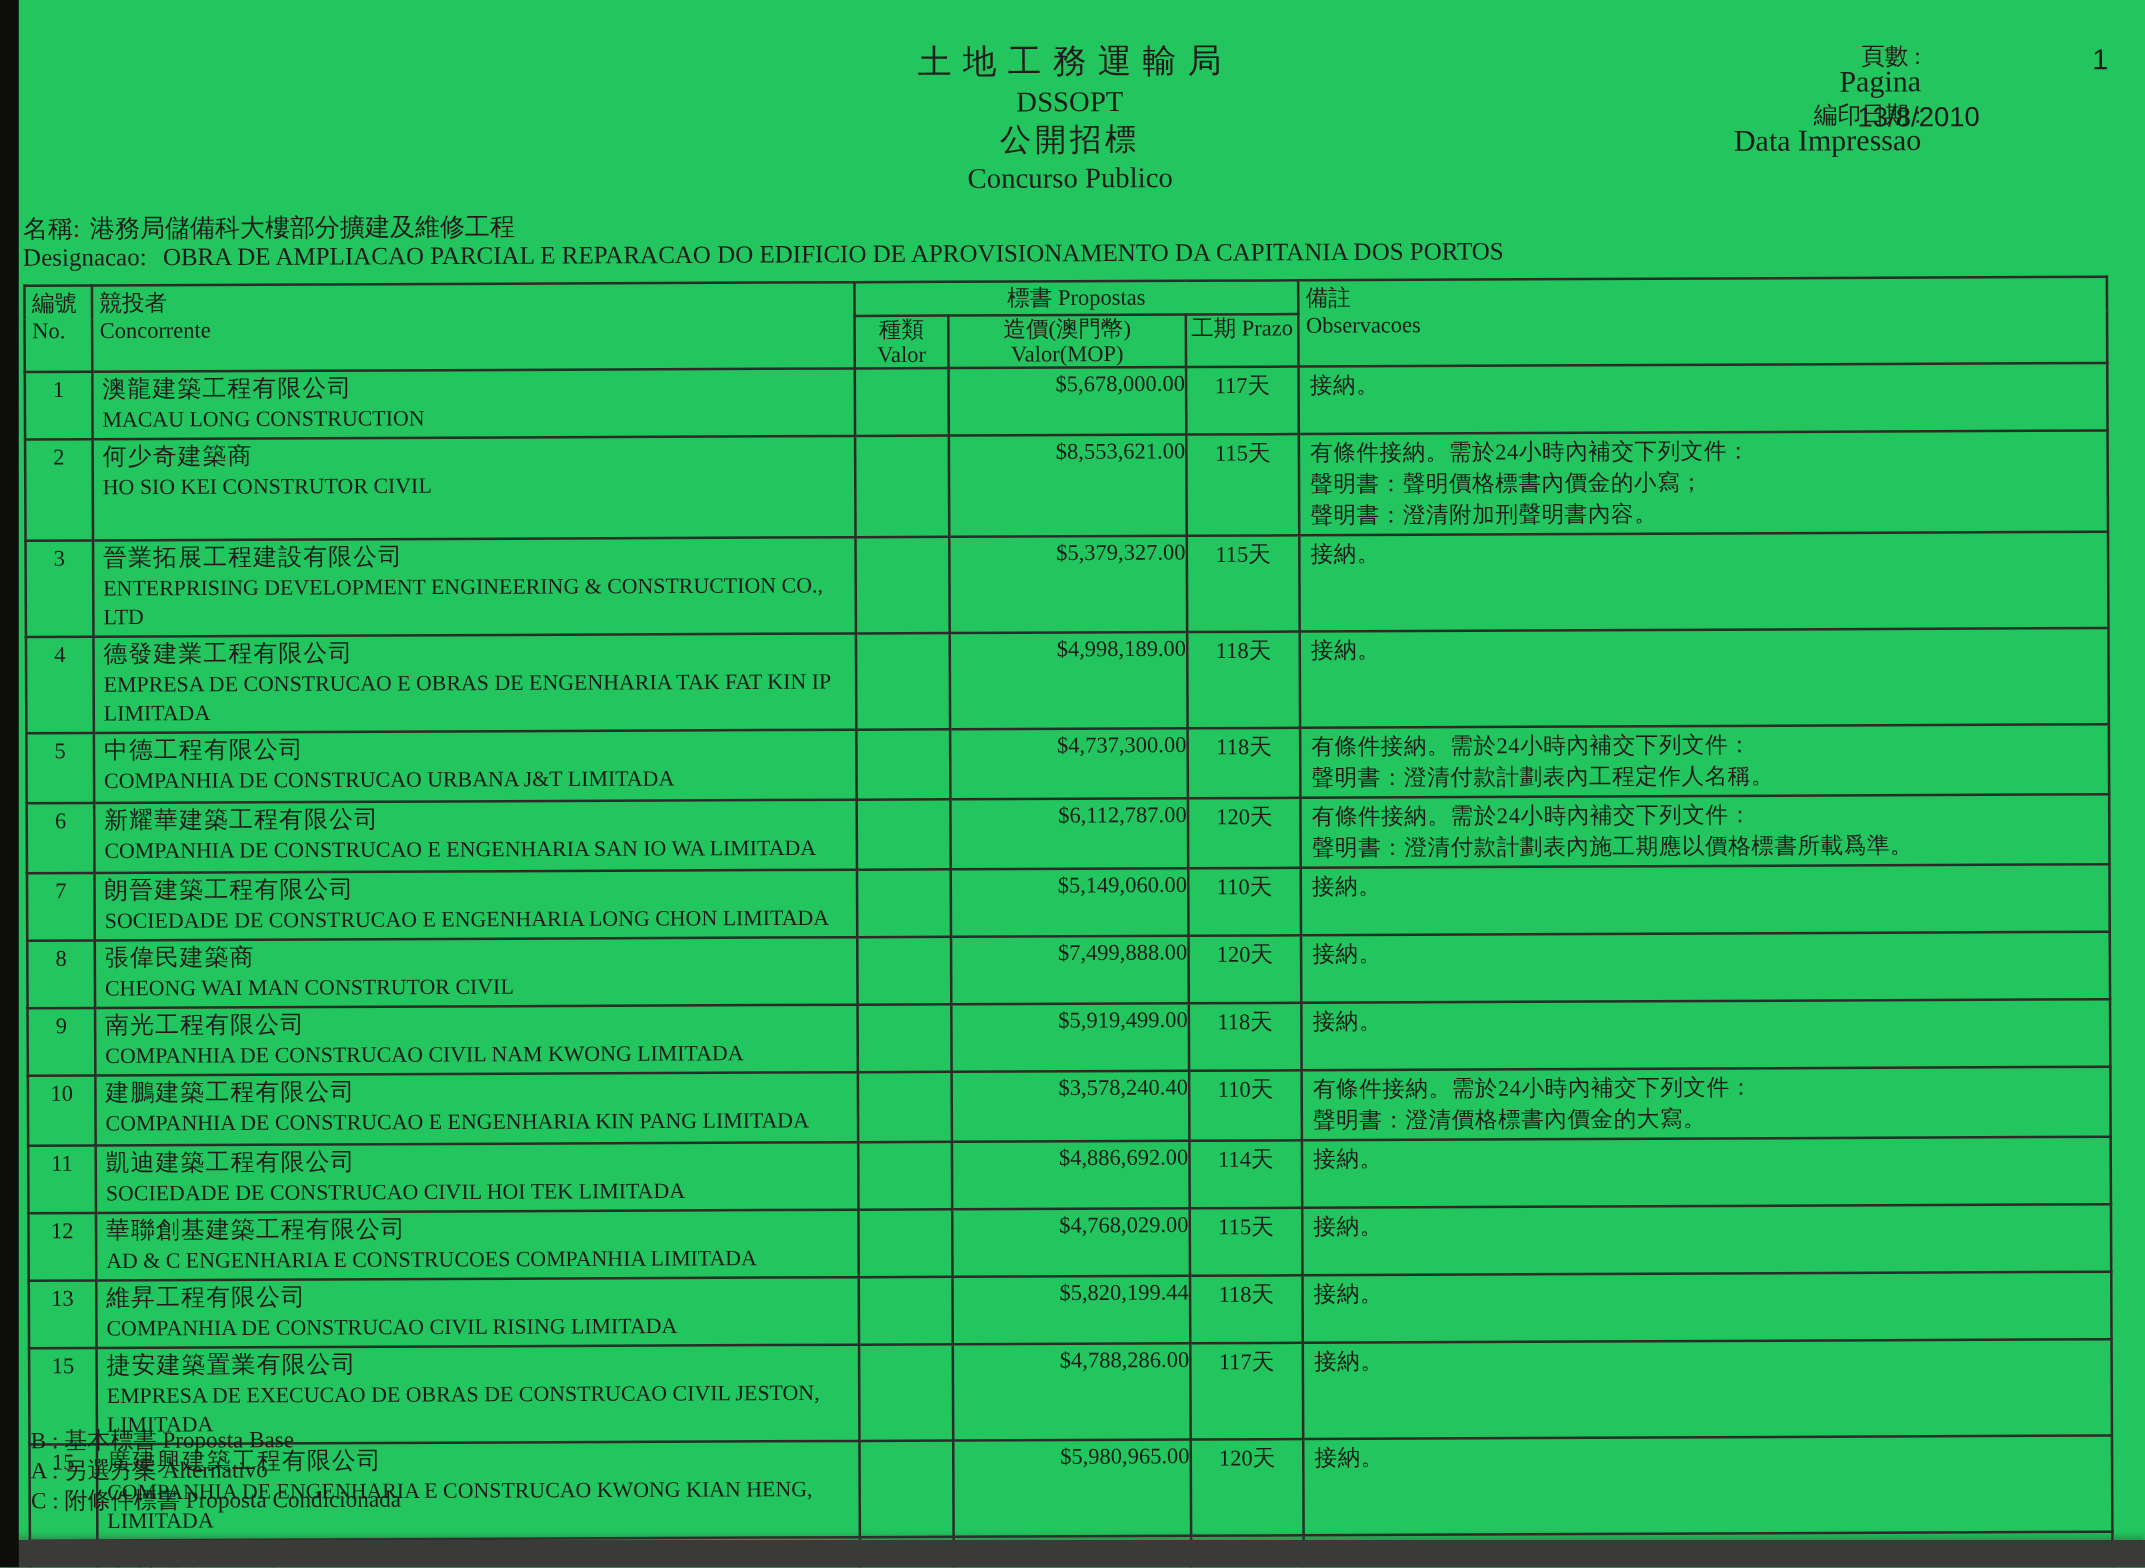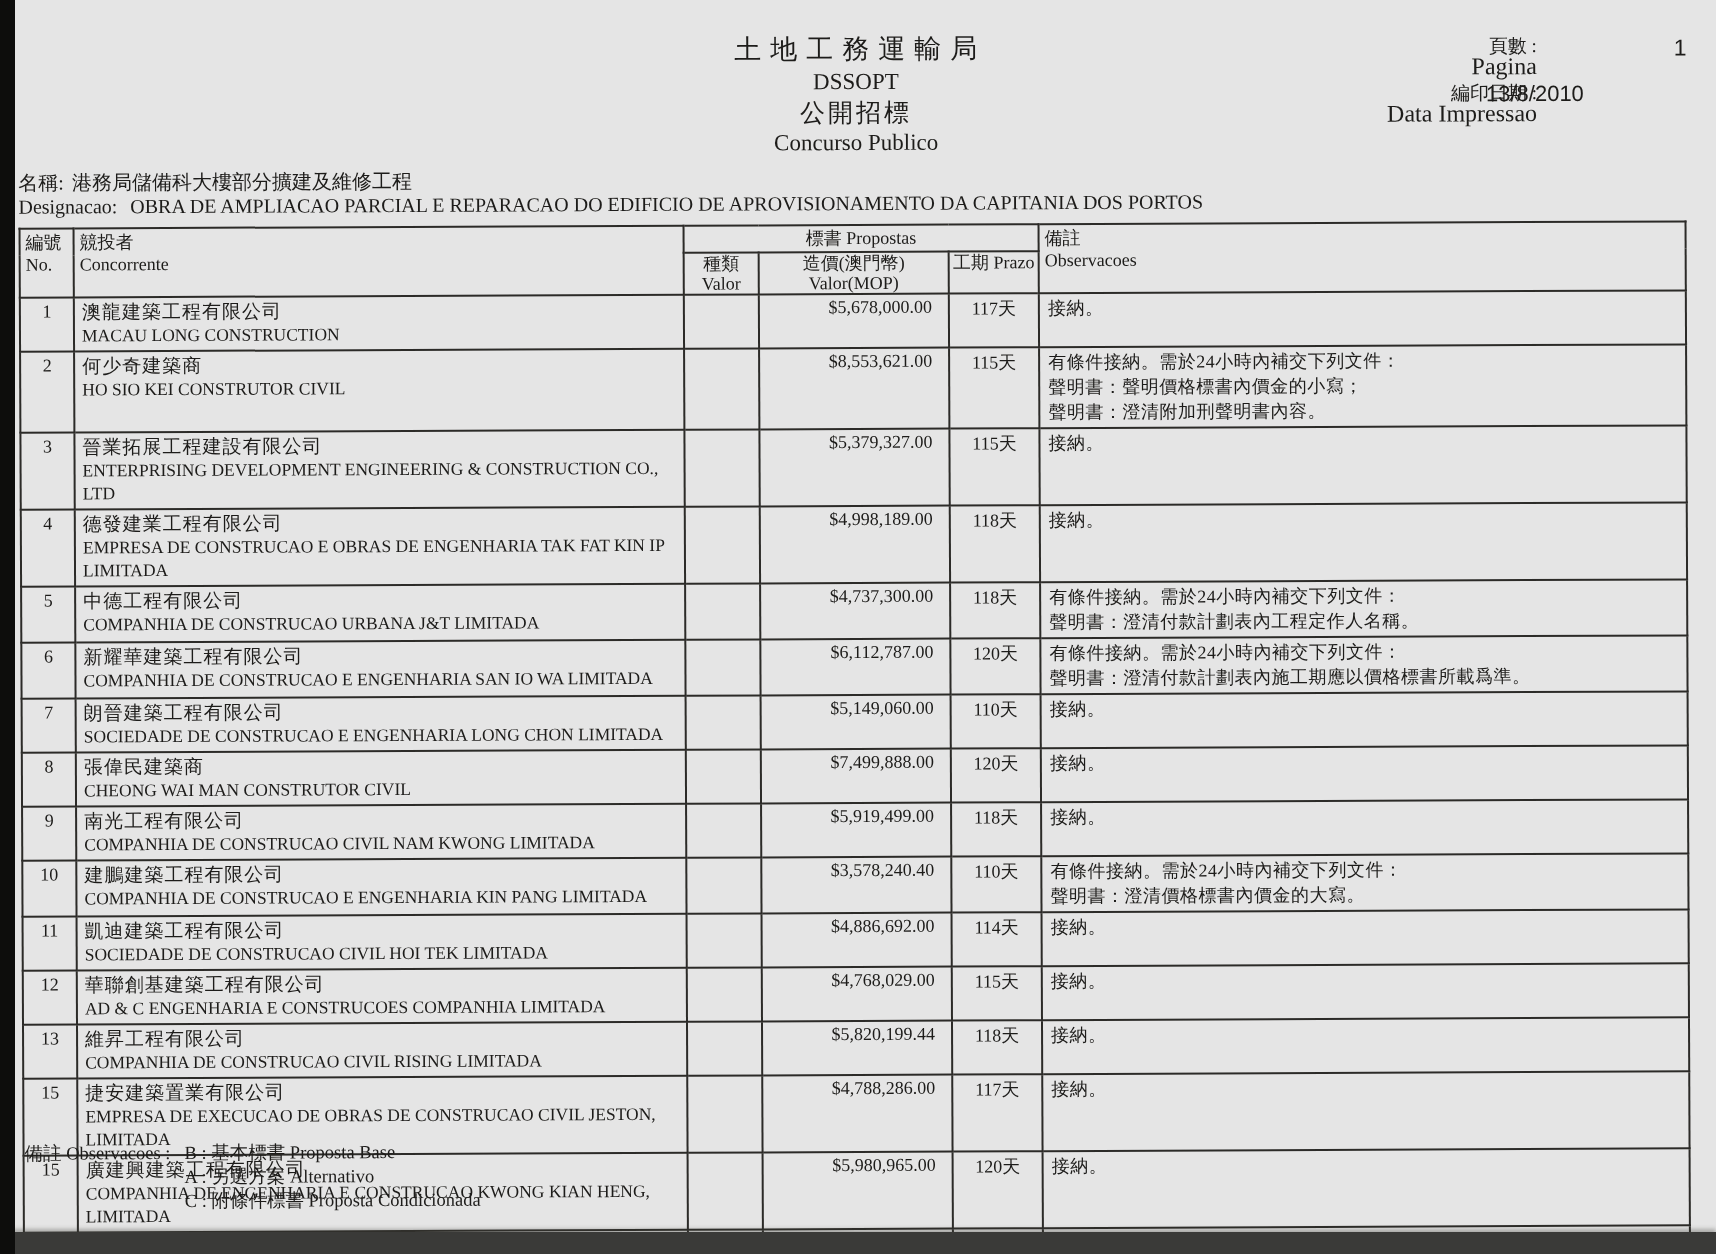--- a/index.html
+++ b/index.html
@@ -1,20 +1,20 @@
 <!DOCTYPE html>
 <html><head>
 <meta charset="utf-8">
 <style>
   * { margin: 0; padding: 0; box-sizing: border-box; }
   html, body { width: 1716px; height: 1254px; overflow: hidden; background: #6b6b66; }
   .page {
     position: relative;
     width: 1716px; height: 1254px;
-    background: #e5e5e5;
+    background: #22c55e;
     font-family: "Liberation Serif", "DejaVu Serif", serif;
     color: #1d1c1a;
     overflow: hidden;
   }
   
   .scan-left-bar {
     position: absolute; left: 0; top: 0; width: 15px; height: 1254px;
     background: #0d0d0c; z-index: 5;
   }
   .scan-bottom-bar {
@@ -61,21 +61,21 @@
     font-size: 18px;
   }
   thead th { text-align: center; }
   th.h-no, th.h-bidder, th.h-obs { vertical-align: middle; text-align: left; padding: 2px 5px; line-height: 22px; }
   th.h-props { height: 27px; line-height: 25px; font-size: 19px; }
   th.h-sub { height: 35px; vertical-align: middle; line-height: 20px; }
   td.c-no { text-align: center; padding-top: 3px; font-size: 18px; }
   td.c-name { padding: 2px 7px 3px; }
   td.c-name .zh { font-size: 19px; line-height: 23px; letter-spacing: 1px; }
   td.c-name .latin { font-size: 17.5px; line-height: 23px; padding-top: 1px; }
-  td.c-valor { text-align: right; padding: 2px 16px 0 0; font-size: 18.5px; }
+  td.c-valor { text-align: right; padding: 2px 0 0 0; font-size: 18.5px; }
   td.c-prazo { text-align: center; padding-top: 2px; font-size: 18px; font-family: Liberation Serif, serif; }
   td.c-obs { padding: 2px 8px; }
   td.c-obs .obs-line { font-size: 18px; line-height: 25px; letter-spacing: 0.5px; }
   
   .legend { position: absolute; top: 1138px; left: 22px; display: flex; font-size: 18.5px; line-height: 24px; }
   .legend-label { white-space: nowrap; margin-right: 14px; }
   .legend-items div { white-space: nowrap; }
 </style>
 </head>
 <body>
@@ -351,24 +351,20 @@
             <td class="c-valor">$4,954,025.00</td>
             <td class="c-prazo">113天</td>
             <td class="c-obs">
               <div class="obs-line">接納。</div>
             </td>
           </tr>
         </tbody>
     </table>
 
     <div class="legend">
-      <div class="legend-label">
-        <span>備註</span>
-        <span>Observacoes :</span>
-      </div>
       <div class="legend-items">
         <div>B : 基本標書 Proposta Base</div>
         <div>A : 另選方案 Alternativo</div>
         <div>C : 附條件標書 Proposta Condicionada</div>
       </div>
     </div>
 
   </div>
 </div>
 

